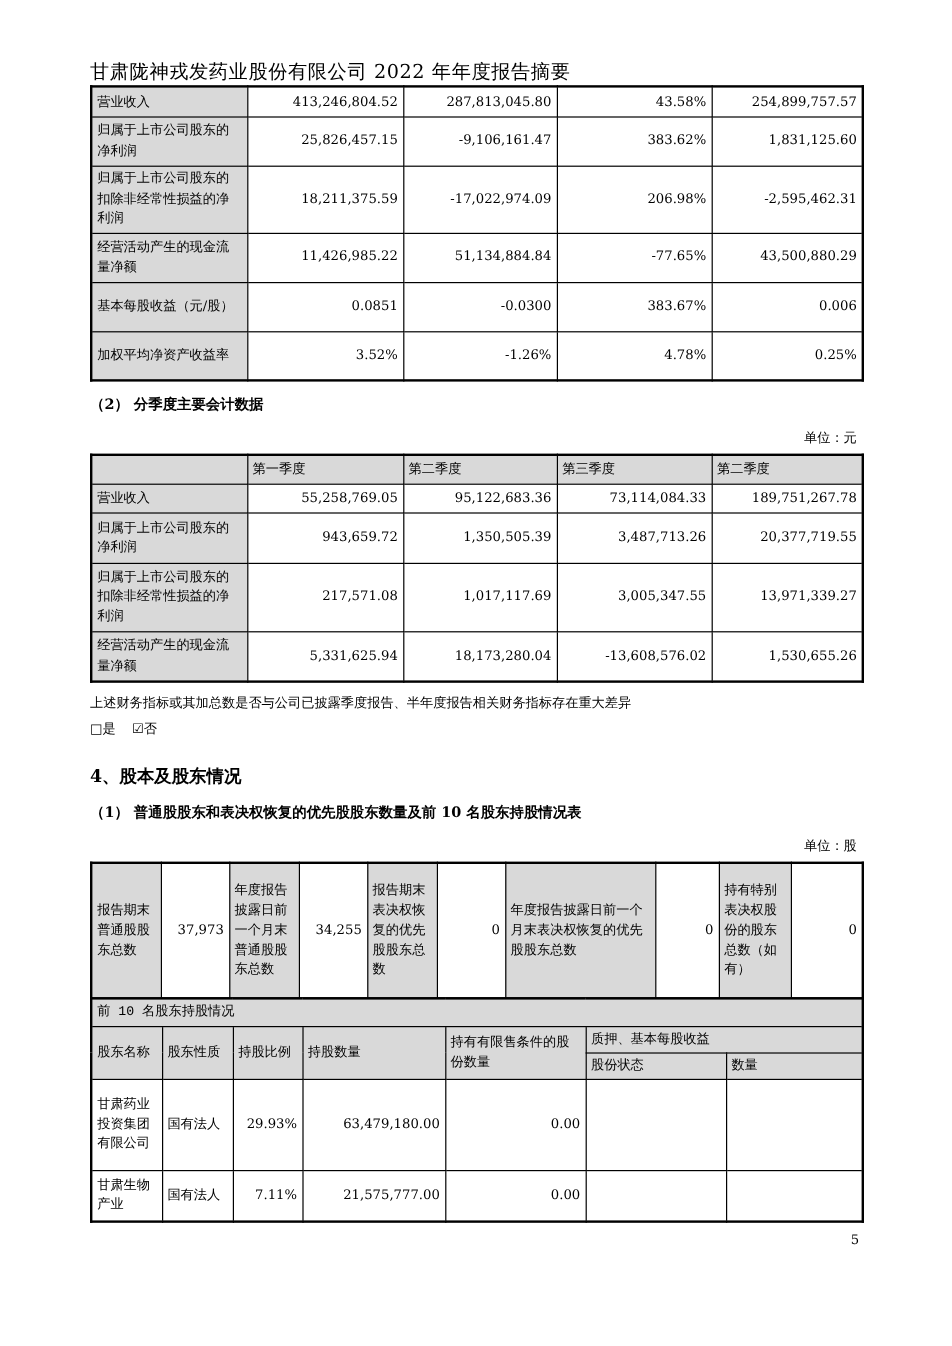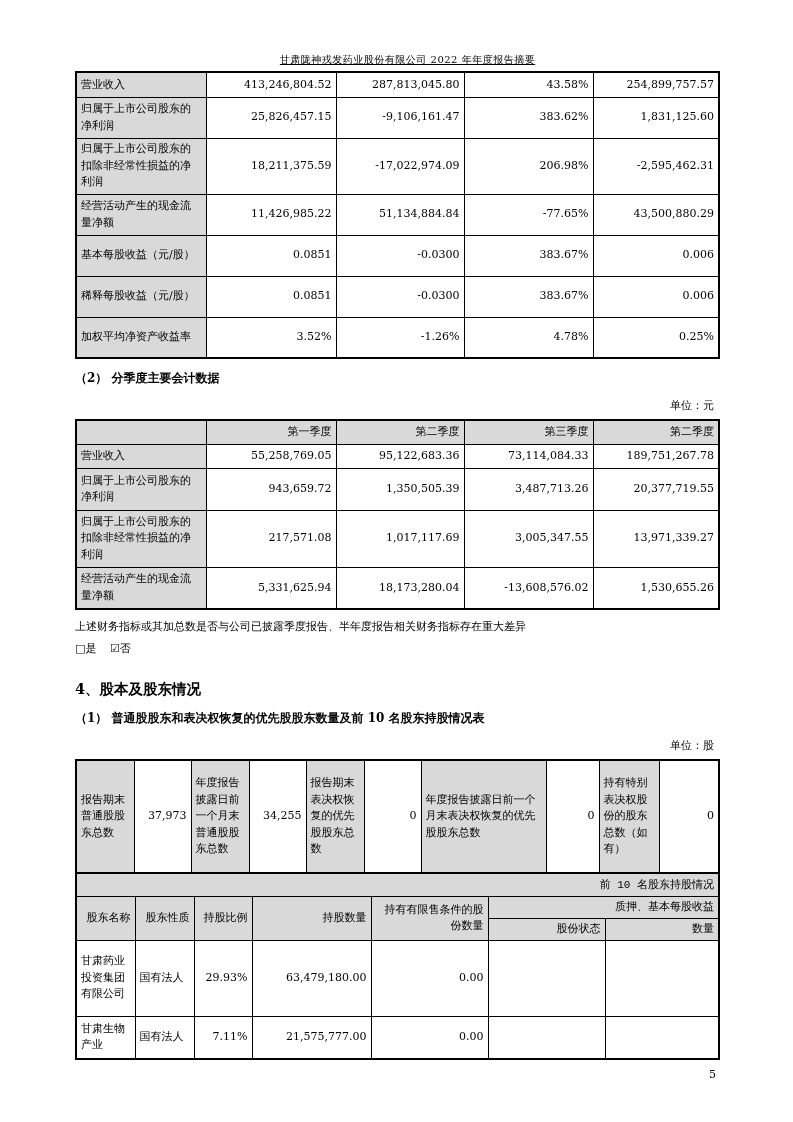--- a/index.html
+++ b/index.html
@@ -4,35 +4,35 @@
 <style>
   html,body{margin:0;padding:0;}
   body{
     width:793px;height:1122px;background:#ffffff;color:#000;
     font-family:"DejaVu Serif","Liberation Serif",serif;
     position:relative;overflow:hidden;
   }
   .content{position:absolute;left:75px;top:0;width:643px;}
   .doc-header{
     padding-top:52px;margin-right:-22px;margin-bottom:4px;
-    text-align:center;font-size:10px;line-height:15px;letter-spacing:0.5px;text-decoration:underline;
+    text-align:left;font-size:16px;line-height:15px;letter-spacing:0.5px;
   }
   table.t{
     border-collapse:collapse;table-layout:fixed;width:643px;
     font-size:11px;
   }
   table.t td{
     border:1px solid #000;padding:2px 4px;vertical-align:middle;
     line-height:1.5;word-wrap:break-word;
   }
   table.t{border:2px solid #000;}
   .gray{background:#d9d9d9;}
   td.lab{text-align:left;padding-left:5px;}
   td.num{text-align:right;padding-right:6px;}
-  td.ctr{text-align:right;}
+  td.ctr{text-align:left;}
   
   tr.r25{height:25px;} tr.r41{height:41px;} tr.r56{height:56px;}
   tr.r24{height:24px;} tr.r42{height:42px;} tr.r57{height:57px;}
   tr.r113{height:113px;} tr.r23{height:23px;font-family:Liberation Mono, monospace;} tr.r22{height:22px;}
   tr.r76{height:76px;} tr.r43{height:43px;}
   .h2{font-weight:bold;font-size:12px;margin-top:10px;line-height:18px;}
   .h1{font-weight:bold;font-size:14.5px;margin-top:22px;line-height:20px;}
   .unit{font-size:11px;text-align:right;margin-top:11px;margin-bottom:6px;padding-right:4px;}
   .note{font-size:11px;margin-top:9px;line-height:16px;}
   .checkline{font-size:11px;margin-top:6px;line-height:16px;}
@@ -85,27 +85,20 @@
       <td class="num">43,500,880.29</td>
     </tr>
     <tr class="r41">
       <td class="lab gray">基本每股收益（元/股）</td>
       <td class="num">0.0851</td>
       <td class="num">-0.0300</td>
       <td class="num">383.67%</td>
       <td class="num">0.006</td>
     </tr>
     <tr class="r41">
-      <td class="lab gray">稀释每股收益（元/股）</td>
-      <td class="num">0.0851</td>
-      <td class="num">-0.0300</td>
-      <td class="num">383.67%</td>
-      <td class="num">0.006</td>
-    </tr>
-    <tr class="r41">
       <td class="lab gray">加权平均净资产收益率</td>
       <td class="num">3.52%</td>
       <td class="num">-1.26%</td>
       <td class="num">4.78%</td>
       <td class="num">0.25%</td>
     </tr>
   </tbody>
     </table>
 
   <div class="h2">（2） 分季度主要会计数据</div>

